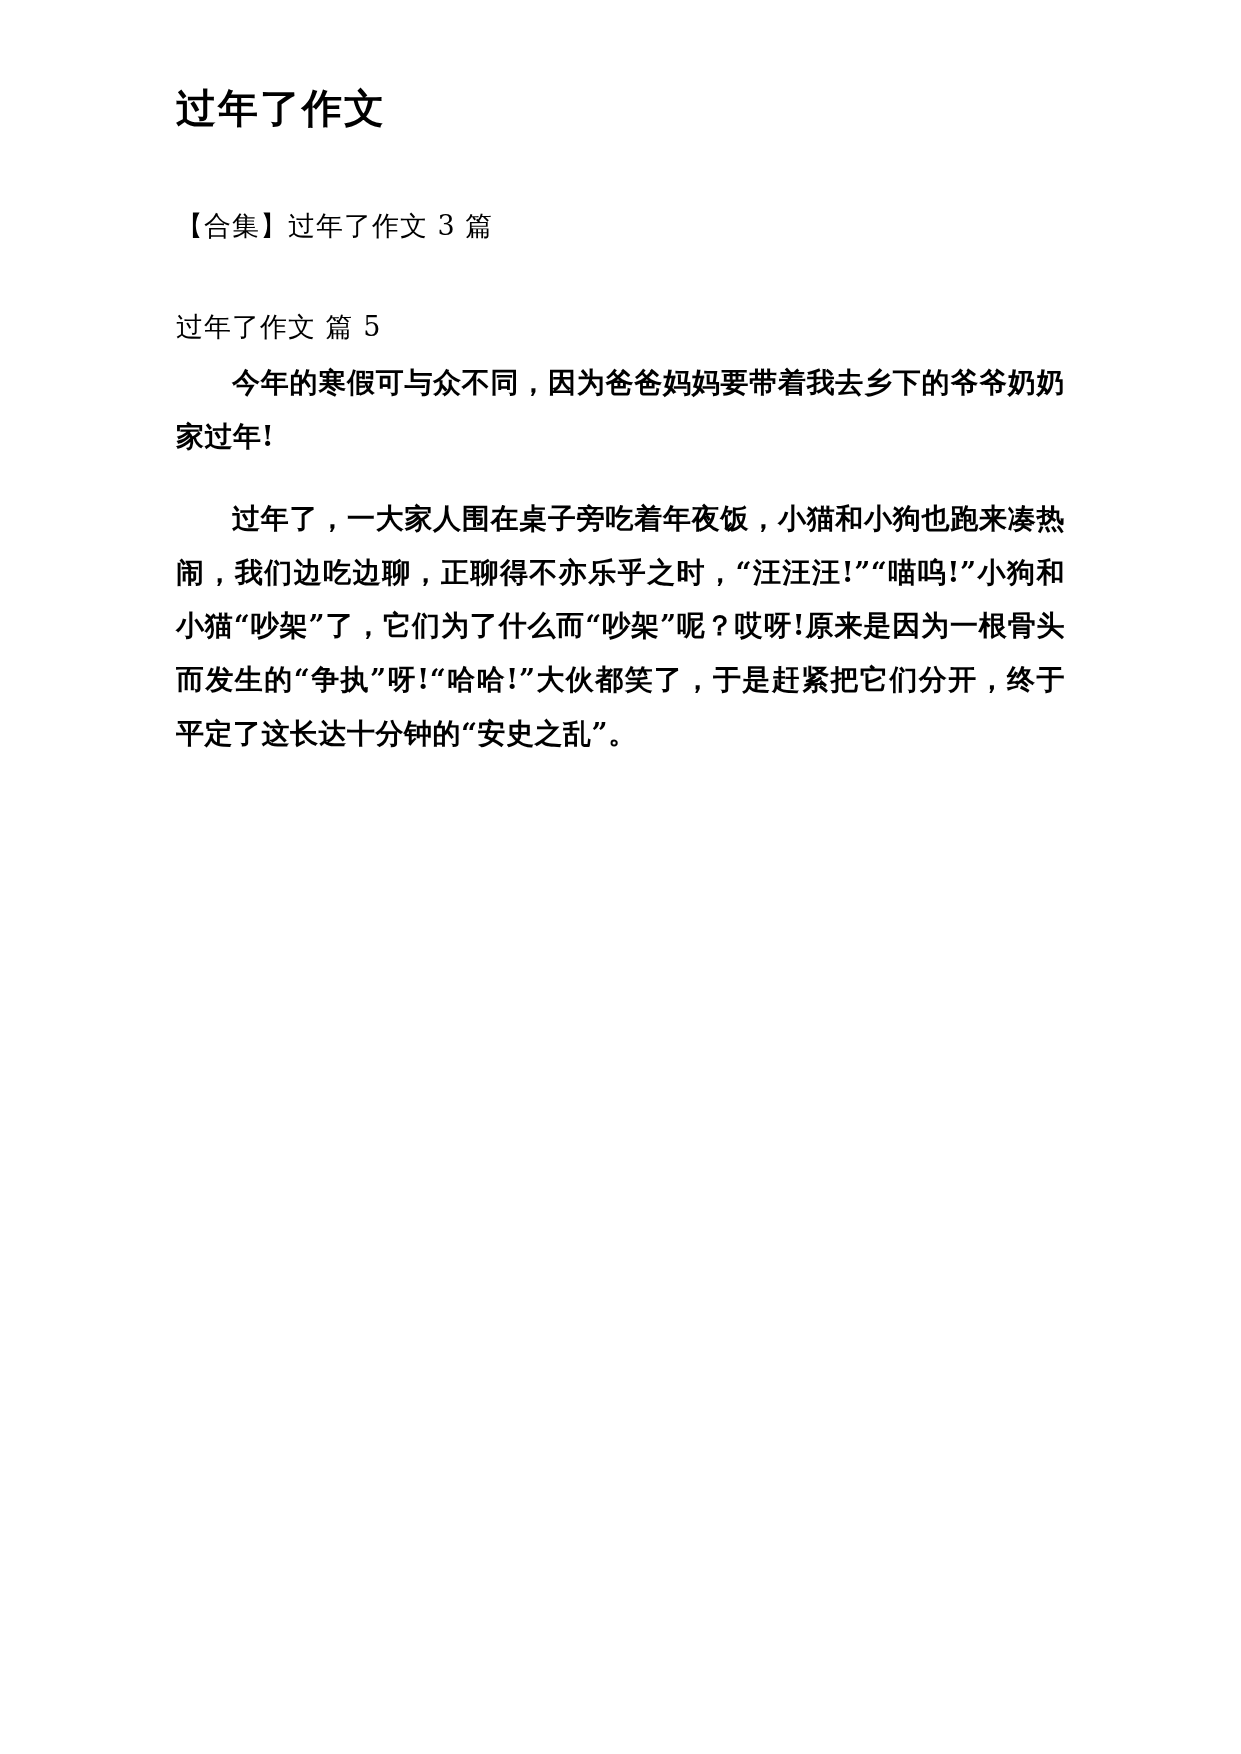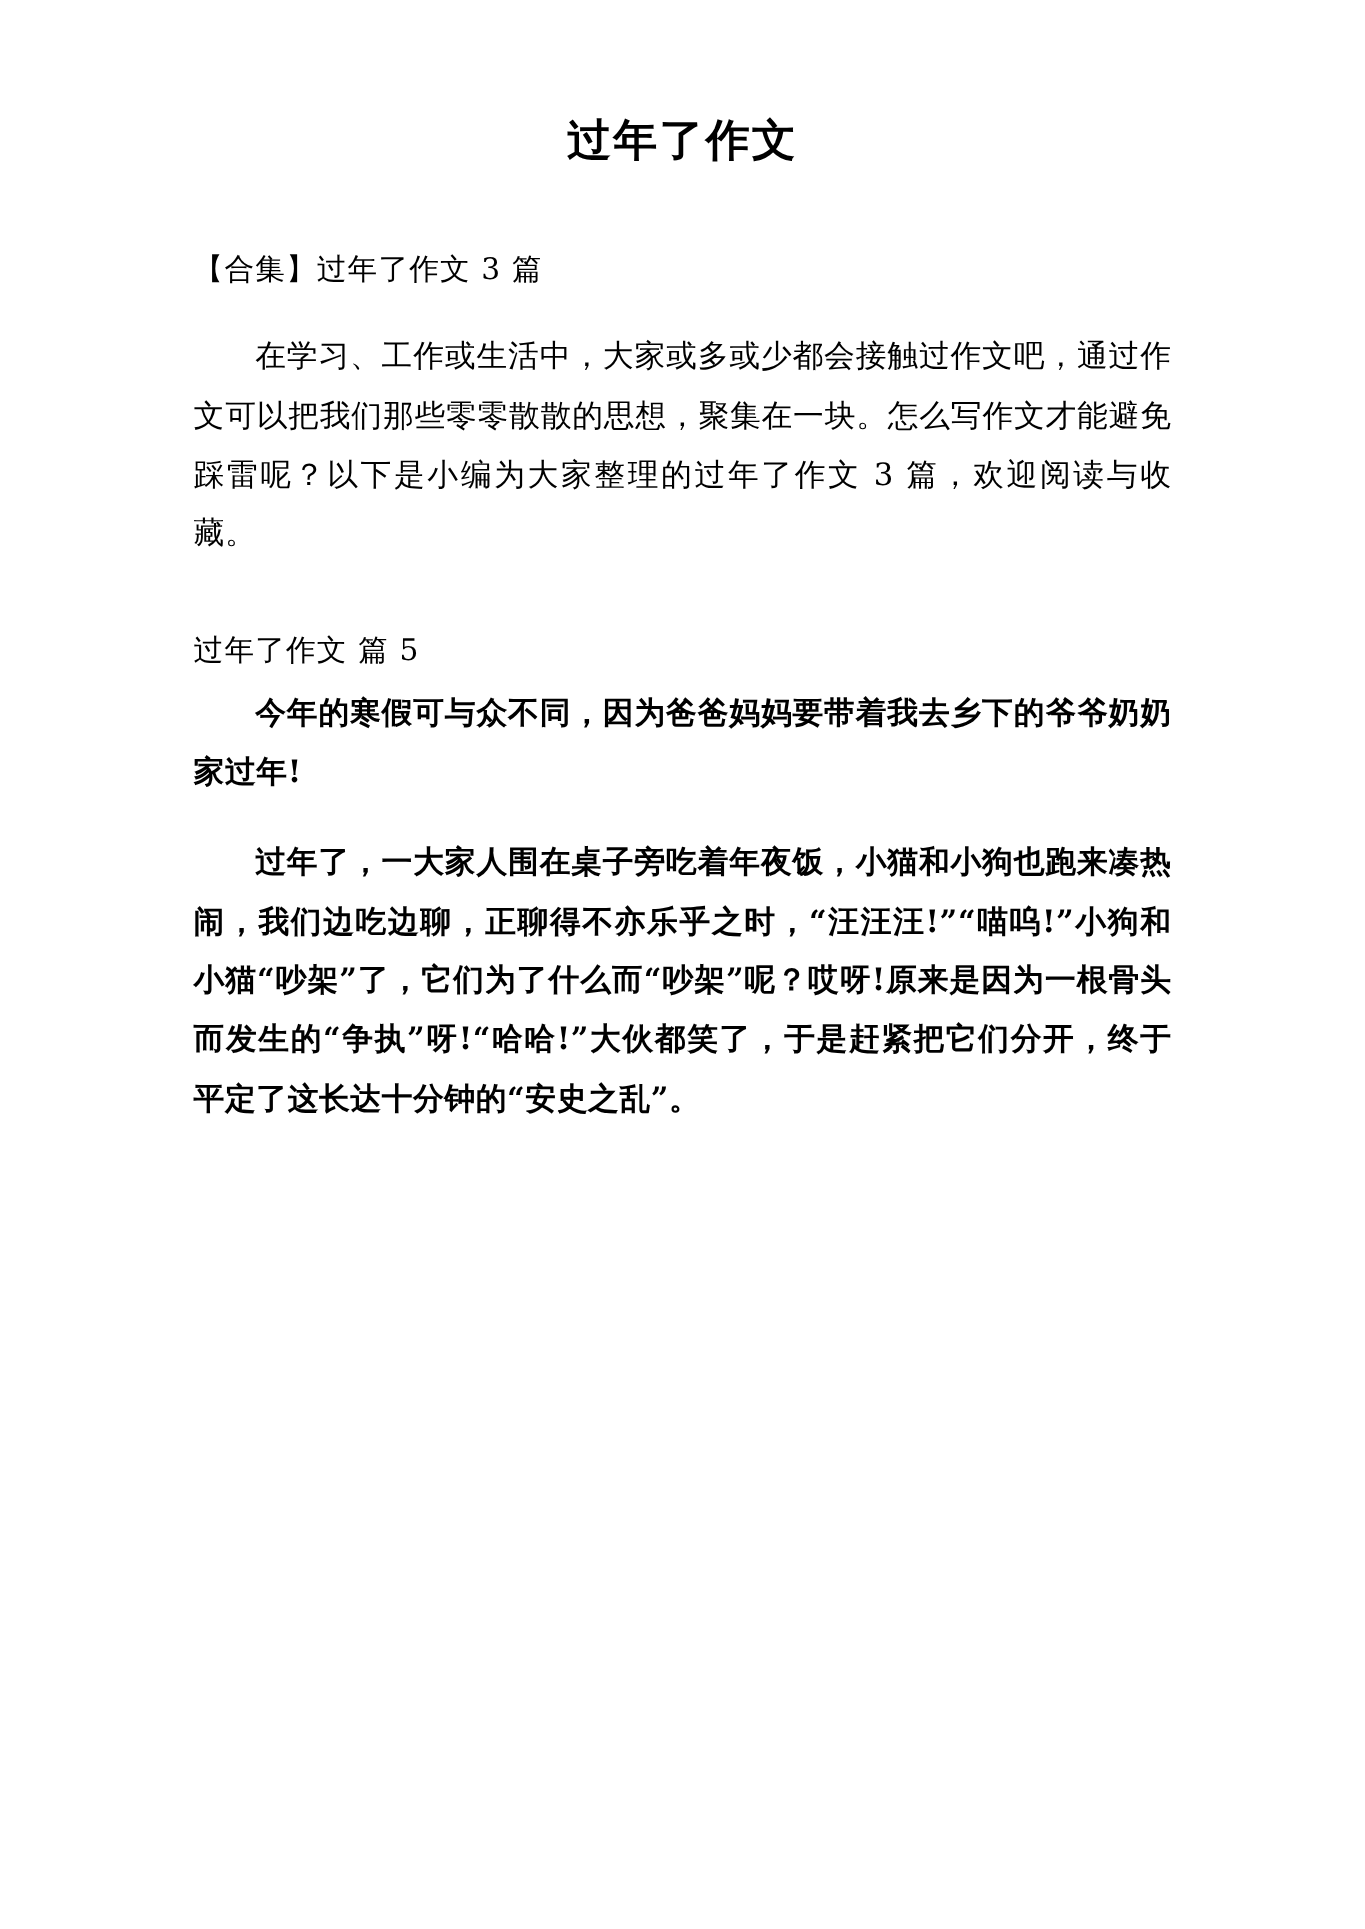--- a/index.html
+++ b/index.html
@@ -18,22 +18,21 @@
   .page {
     position: relative;
     width: 1241px;
     height: 1754px;
     box-sizing: border-box;
     padding: 0 176px;
     background: #ffffff;
   }
   .doc-title {
     margin: 0;
-    padding-top: 100px;
-    text-align: center;
+    padding-top: 80px;
     font-size: 40px;
     font-weight: bold;
     letter-spacing: 2px;
     line-height: 1.4;
     font-family: "DejaVu Serif", "Liberation Serif", serif;
   }
   .subtitle {
     margin-top: 68px;
     font-size: 27px;
     line-height: 1.6;
@@ -66,21 +65,20 @@
 </style>
 </head>
 <body>
 
 <div class="page">
 
   <h1 class="doc-title">过年了作文</h1>
 
   <div class="subtitle">【合集】过年了作文 3 篇</div>
 
-  <p class="para indent">在学习、工作或生活中，大家或多或少都会接触过作文吧，通过作文可以把我们那些零零散散的思想，聚集在一块。怎么写作文才能避免踩雷呢？以下是小编为大家整理的过年了作文 3 篇，欢迎阅读与收藏。</p>
 
   <div class="section-heading">过年了作文 篇 5</div>
 
   <div class="body-block">
     <p class="para indent tight">今年的寒假可与众不同，因为爸爸妈妈要带着我去乡下的爷爷奶奶家过年!</p>
     <p class="para indent tight">过年了，一大家人围在桌子旁吃着年夜饭，小猫和小狗也跑来凑热闹，我们边吃边聊，正聊得不亦乐乎之时，“汪汪汪!”“喵呜!”小狗和小猫“吵架”了，它们为了什么而“吵架”呢？哎呀!原来是因为一根骨头而发生的“争执”呀!“哈哈!”大伙都笑了，于是赶紧把它们分开，终于平定了这长达十分钟的“安史之乱”。</p>
   </div>
 
 </div>
 

